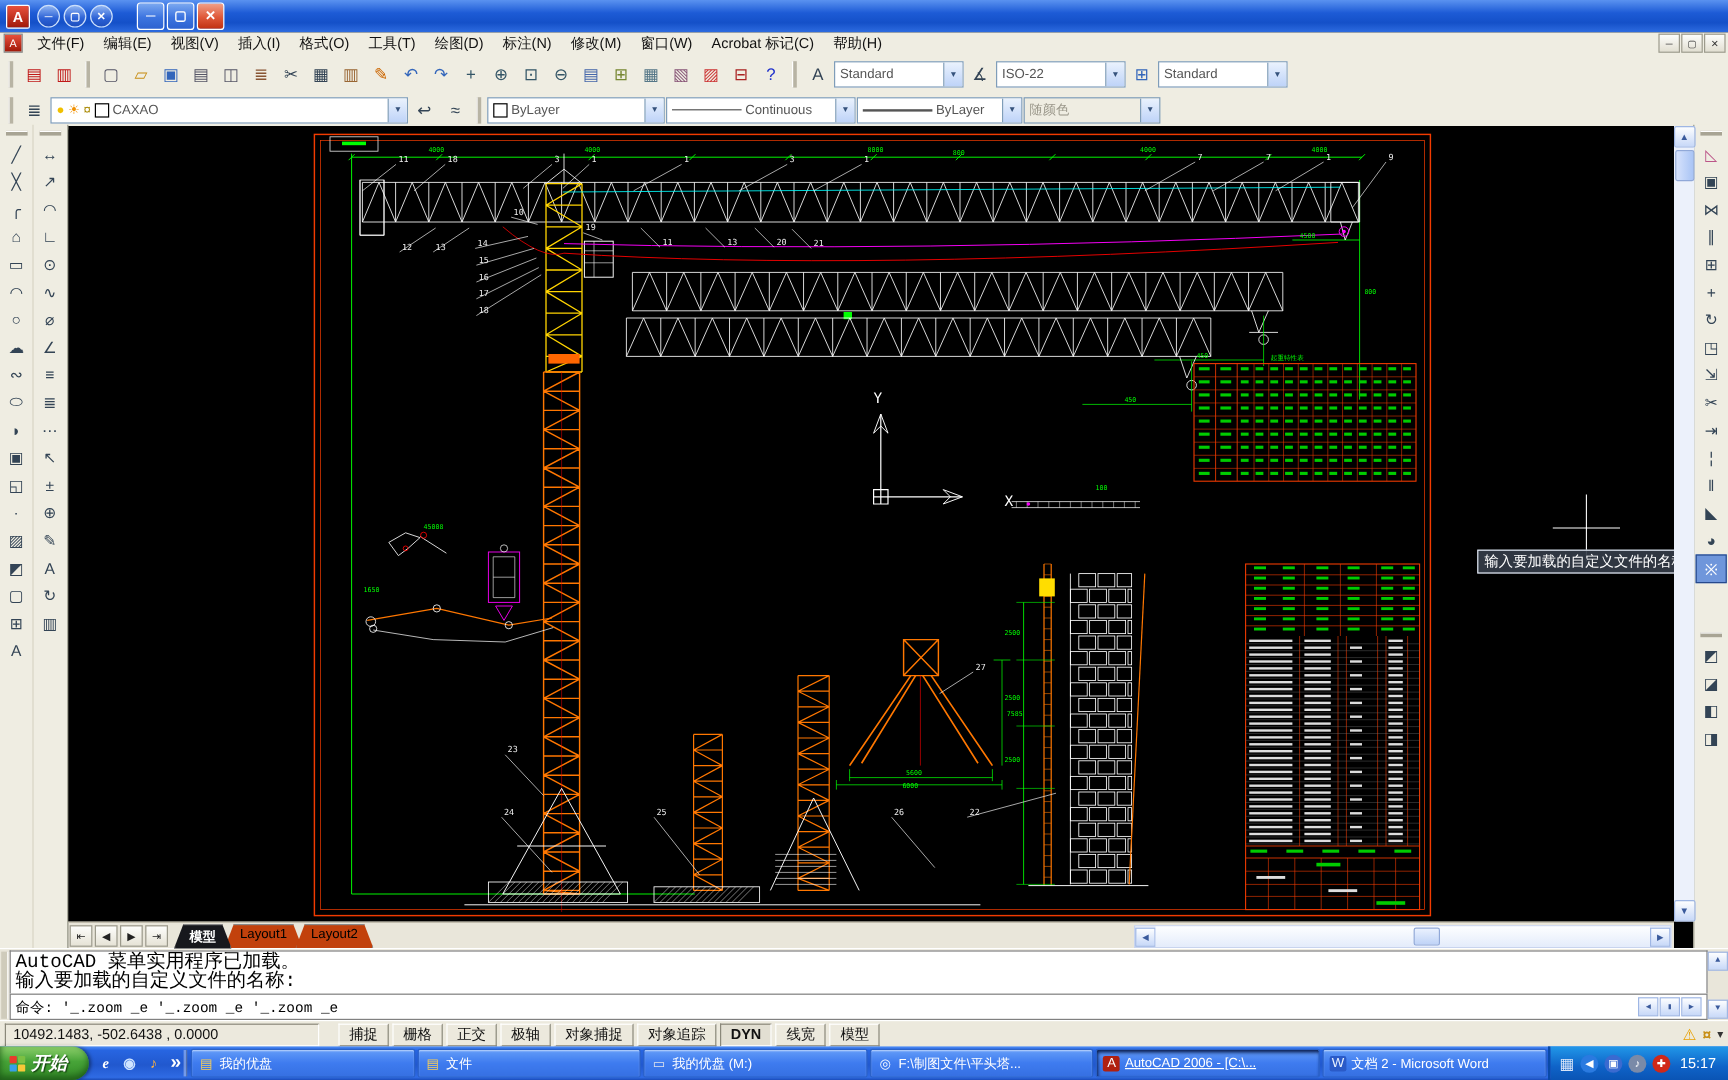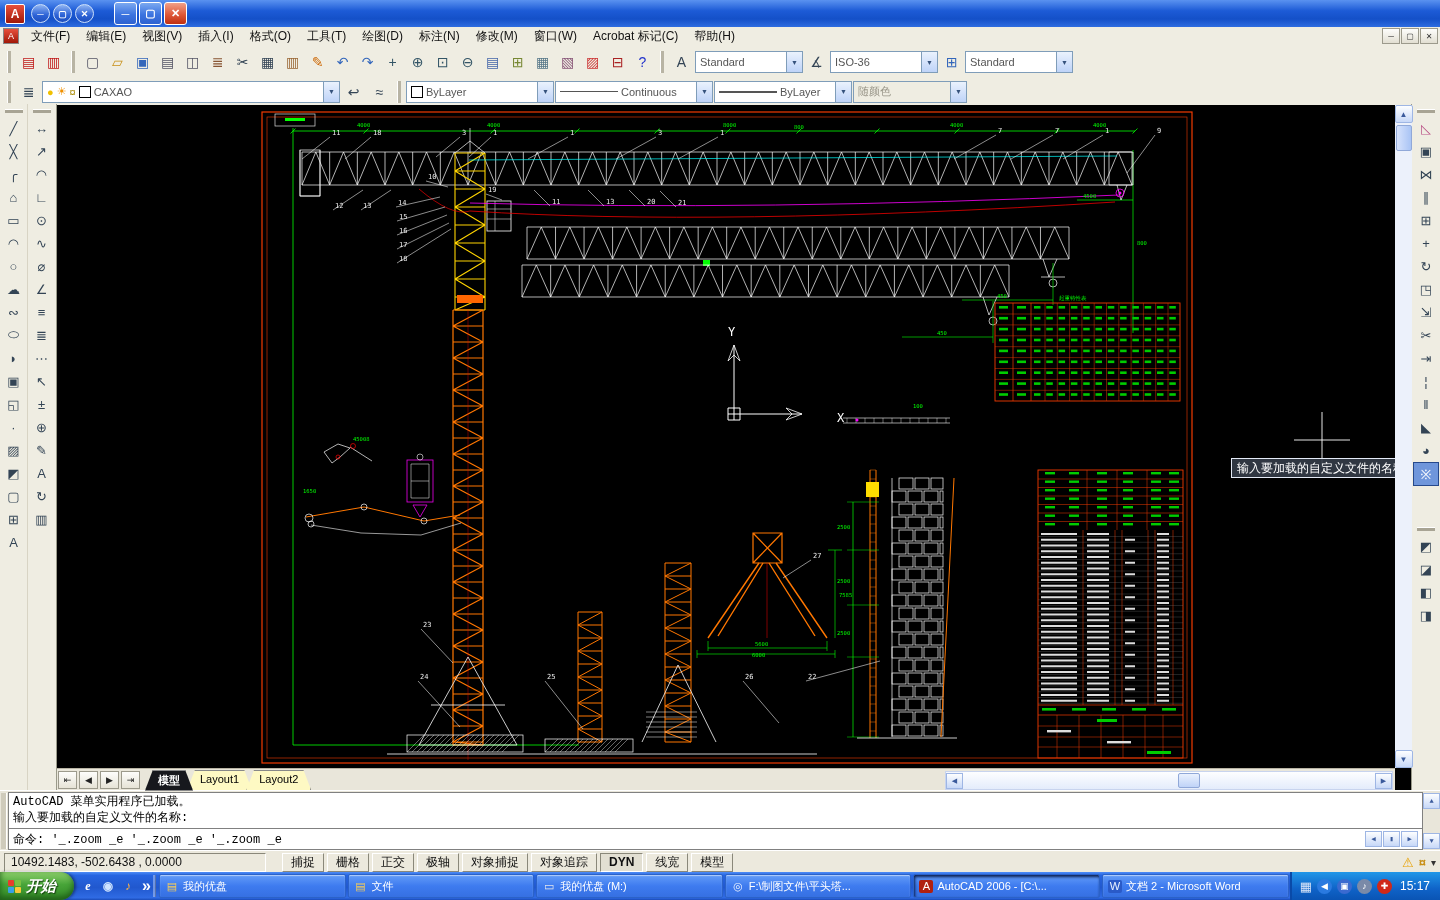--- a/index.html
+++ b/index.html
@@ -61,32 +61,32 @@
   #vscroll{position:absolute;top:105px;left:1395px;width:17px;height:663px;background:#ECF1FB;display:flex;flex-direction:column;align-items:center;}
   .sbtn{width:16px;height:16px;border:1px solid #9EB6E4;border-radius:2px;background:linear-gradient(#FDFEFF,#C7D8F8);
     color:#3A5A9C;font-size:8px;display:flex;align-items:center;justify-content:center;flex:none;}
   .sthumb{width:14px;height:24px;background:linear-gradient(90deg,#D6E2FC,#A9C4F5);border:1px solid #90A8D8;border-radius:2px;margin-top:2px;}
   #vscroll .fill{flex:1;}
   
   #tabbar{position:absolute;left:57px;top:768px;width:1338px;height:22px;background:#E9E6DA;border-top:1px solid #B8B4A4;
     display:flex;align-items:center;font-size:11px;position:absolute;}
   .tnav{width:17px;height:16px;border:1px solid #9C9A8C;background:linear-gradient(#FDFDFB,#E6E3D6);margin:0 1px;
     font-size:9px;color:#222;display:flex;align-items:center;justify-content:center;flex:none;}
-  .tab{padding:2px 12px;margin-right:-6px;background:#fef9c3;border:1px solid #888;color:#000;
+  .tab{padding:2px 12px;margin-right:-6px;background:#c2410c;border:1px solid #888;color:#000;
     clip-path:polygon(8px 0,calc(100% - 8px) 0,100% 100%,0 100%);}
   .tab.active{background:#17181D;color:#fff;font-weight:bold;z-index:2;}
   #hscroll{position:absolute;left:888px;right:2px;top:2px;height:17px;display:flex;align-items:center;background:#F4F7FE;border:1px solid #C8D4EE;}
   #hscroll .track{flex:1;height:100%;position:relative;background:linear-gradient(180deg,#FDFEFF,#E4ECFB);}
   #hscroll .thumb{position:absolute;left:215px;top:1px;width:20px;height:13px;background:linear-gradient(#EAF1FE,#BFD3F7);
     border:1px solid #90A8D8;border-radius:2px;}
   
   #cmd{top:790px;height:60px;background:#E9E6DA;border-top:1px solid #fff;display:flex;font-family:"Liberation Mono","DejaVu Sans Mono",monospace;}
   #cmd .lgrip{width:5px;border-right:1px solid #fff;background:#CFCBBB;margin:2px 1px;}
   #cmd .cmain{flex:1;display:flex;flex-direction:column;padding:1px 0;}
-  #cmd .history{flex:1;background:#fff;border:1px solid #808080;border-bottom:none;font-size:12px;line-height:16px;
+  #cmd .history{flex:1;background:#fff;border:1px solid #808080;border-bottom:none;font-size:16px;line-height:16px;
     color:#000;padding:1px 4px;white-space:pre;overflow:hidden;}
   #cmd .promptrow{height:20px;background:#fff;border:1px solid #808080;font-size:12px;display:flex;align-items:center;
     color:#000;padding:0 4px;white-space:pre;}
   #cmd .promptrow .hsc{margin-left:auto;display:flex;gap:1px;}
   .cbtn{width:15px;height:14px;border:1px solid #9EB6E4;background:linear-gradient(#FDFEFF,#C7D8F8);font-size:7px;
     color:#3A5A9C;display:flex;align-items:center;justify-content:center;}
   #cmd .vsc{width:17px;display:flex;flex-direction:column;justify-content:space-between;padding:2px 0;align-items:center;}
   
   #status{top:850px;height:22px;background:#ECE9DD;border-top:1px solid #fff;display:flex;align-items:center;
     font-size:12px;gap:16px;padding:0 4px;color:#111;}
@@ -175,21 +175,21 @@
       <span class="tbi" style="color: rgb(34, 51, 204);">?</span>
     </span>
   <span class="grip"></span>
   <span class="tbi">A</span>
   <span class="combo" style="width:102px">
     <span>Standard</span>
     <span class="arr">▼</span>
   </span>
   <span class="tbi">∡</span>
   <span class="combo" style="width:102px">
-    <span>ISO-36</span>
+    <span>ISO-22</span>
     <span class="arr">▼</span>
   </span>
   <span class="tbi" style="color:#3366BB">⊞</span>
   <span class="combo" style="width:102px">
     <span>Standard</span>
     <span class="arr">▼</span>
   </span>
 </div>
 
 <div class="band tbrow" id="tb2">
@@ -1059,21 +1059,21 @@
       <span class="task">
         <span class="ticon" style="color: rgb(224, 228, 236);">▭</span>
         <span style="overflow: hidden; text-overflow: ellipsis;">我的优盘 (M:)</span>
       </span>
       <span class="task">
         <span class="ticon" style="color: rgb(244, 248, 255);">◎</span>
         <span style="overflow: hidden; text-overflow: ellipsis;">F:\制图文件\平头塔...</span>
       </span>
       <span class="task active">
         <span class="ticon" style="color: rgb(255, 255, 255); background: rgb(176, 32, 16); border-radius: 2px;">A</span>
-        <span style="overflow: hidden; text-overflow: ellipsis;">AutoCAD 2006 - [C:\...</span>
+        <span style="overflow: hidden; text-overflow: ellipsis; text-decoration: underline;">AutoCAD 2006 - [C:\...</span>
       </span>
       <span class="task">
         <span class="ticon" style="color: rgb(234, 242, 255); background: rgb(42, 90, 200); border-radius: 2px;">W</span>
         <span style="overflow: hidden; text-overflow: ellipsis;">文档 2 - Microsoft Word</span>
       </span>
     </span>
   <span id="tray">
     <span style="color:#D8E4F8;font-size:13px">▦</span>
     <span class="trico" style="background:#2A7AE0">◀</span>
     <span class="trico" style="background:#3A6AD0">▣</span>

